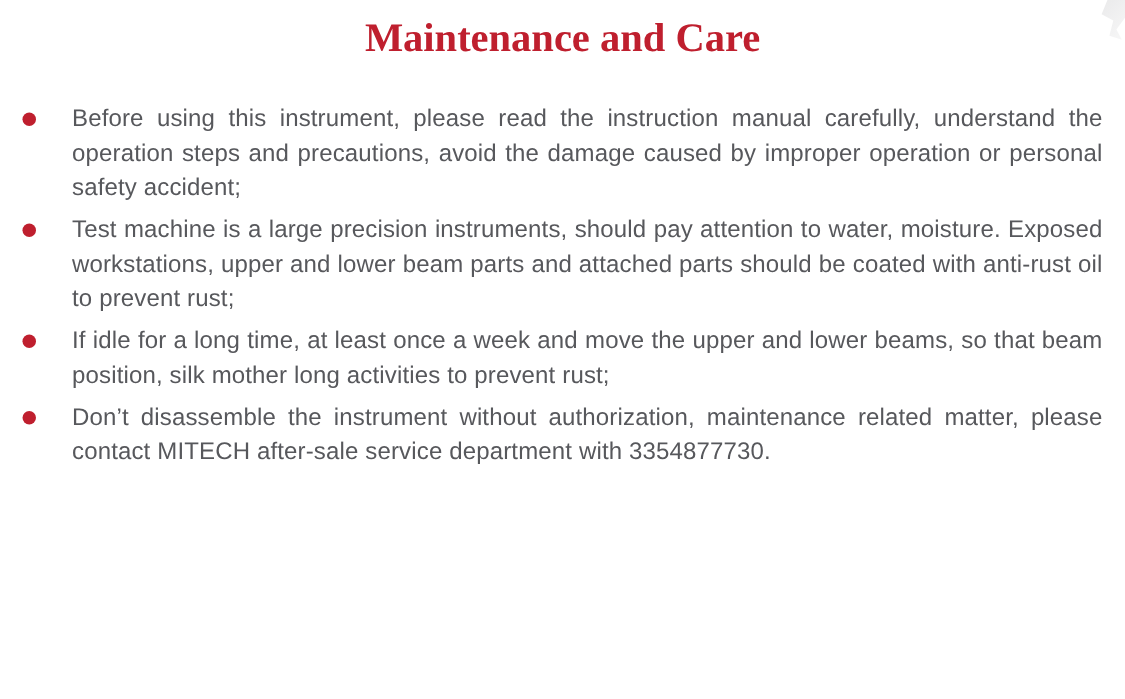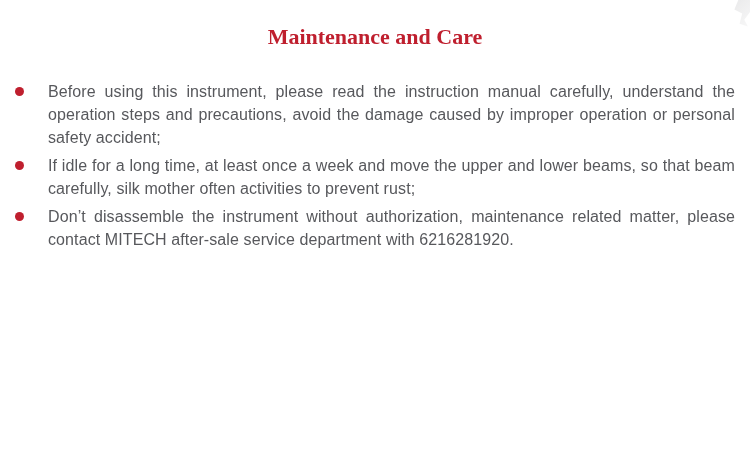--- a/index.html
+++ b/index.html
@@ -10,25 +10,25 @@
   .page {
     position: relative;
     width: 750px;
     height: 466px;
     background: #ffffff;
     overflow: hidden;
     font-family: "Liberation Sans", sans-serif;
   }
   .page-title {
     margin: 0;
-    padding-top: 22px;
+    padding-top: 10px;
     text-align: center;
     font-family: "Liberation Serif", serif;
     font-weight: 700;
-    font-size: 22px;
+    font-size: 27px;
     line-height: 30px;
     color: var(--title, #bf1f2e);
   }
   .watermark {
     position: absolute;
     top: 0;
     right: 0;
     width: 26px;
     height: 34px;
     background: linear-gradient(135deg, rgba(120,120,125,0.18), rgba(160,160,165,0.06));
@@ -70,20 +70,24 @@
 
   <h1 class="page-title">Maintenance and Care</h1>
 
   <ul class="list">
     <li class="item">
       <span class="dot"></span>
       <span class="text">Before using this instrument, please read the instruction manual carefully, understand the operation steps and precautions, avoid the damage caused by improper operation or personal safety accident;</span>
     </li>
     <li class="item">
       <span class="dot"></span>
-      <span class="text">If idle for a long time, at least once a week and move the upper and lower beams, so that beam carefully, silk mother often activities to prevent rust;</span>
+      <span class="text">Test machine is a large precision instruments, should pay attention to water, moisture. Exposed workstations, upper and lower beam parts and attached parts should be coated with anti-rust oil to prevent rust;</span>
     </li>
     <li class="item">
       <span class="dot"></span>
-      <span class="text">Don’t disassemble the instrument without authorization, maintenance related matter, please contact MITECH after-sale service department with 6216281920.</span>
+      <span class="text">If idle for a long time, at least once a week and move the upper and lower beams, so that beam position, silk mother long activities to prevent rust;</span>
+    </li>
+    <li class="item">
+      <span class="dot"></span>
+      <span class="text">Don’t disassemble the instrument without authorization, maintenance related matter, please contact MITECH after-sale service department with 3354877730.</span>
     </li>
   </ul>
 </div>
 
 </body></html>

